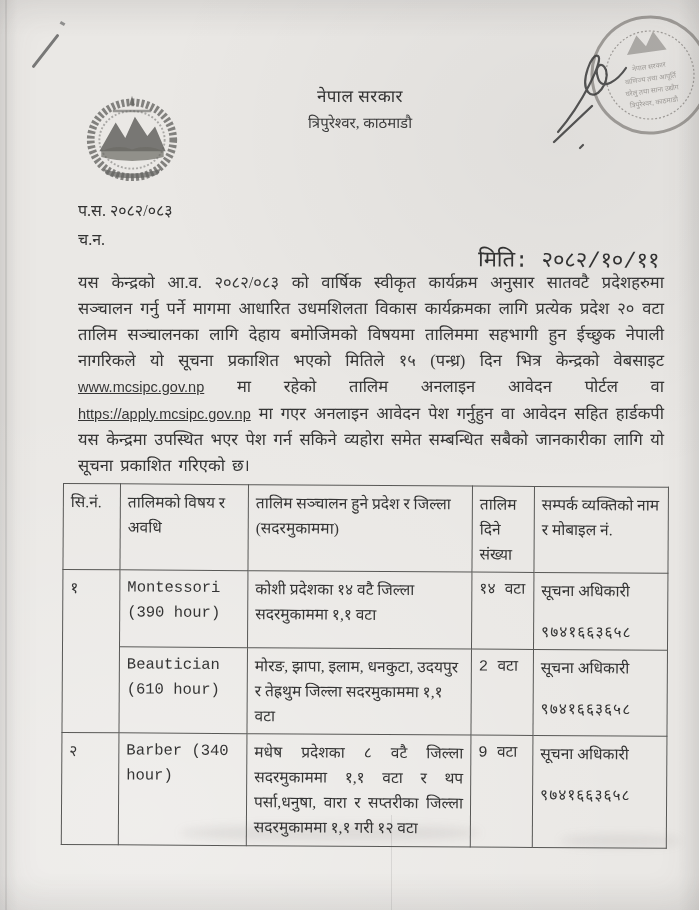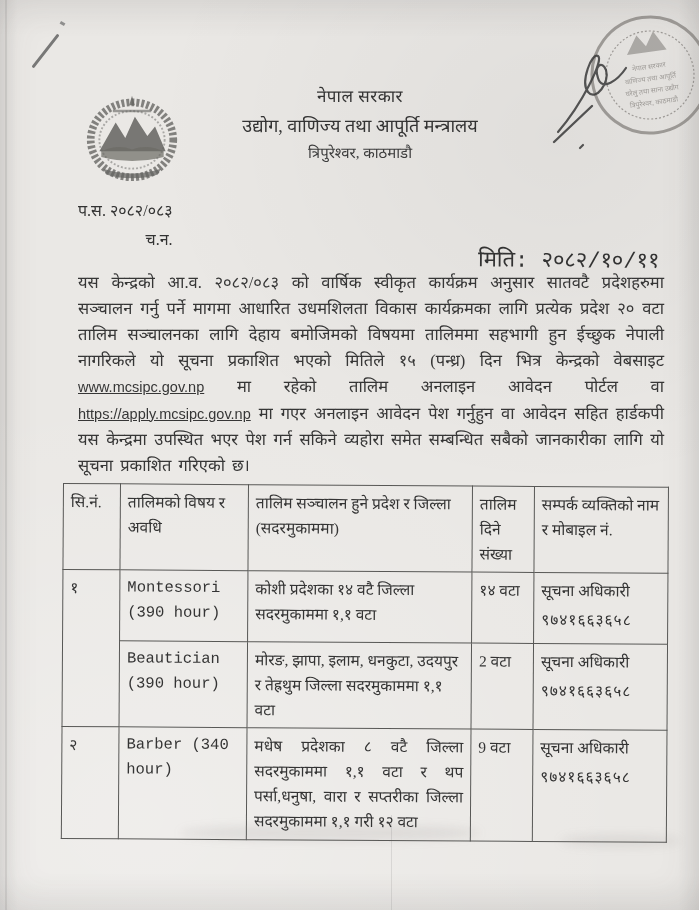--- a/index.html
+++ b/index.html
@@ -31,21 +31,21 @@
   .ministry-line{font-size:18px;margin-top:6px;color:#333;}
   .office-line{font-size:27px;margin-top:6px;color:#2d2d2d;letter-spacing:.5px;}
   .address-line{font-size:15px;margin-top:5px;color:#3c3c3c;}
 
   
   .stamp{position:absolute;left:575px;top:0px;width:150px;height:150px;opacity:.6;transform:rotate(-8deg);}
   .stamp .stamp-text{position:absolute;width:150px;text-align:center;font-size:7px;color:#6e6a66;font-family:"Liberation Serif",serif;}
   .signature-svg{position:absolute;left:552px;top:20px;width:130px;height:130px;opacity:.85;}
 
   
-  .ref-block{position:absolute;left:78px;top:199px;font-size:16px;color:#333;text-align:right;}
+  .ref-block{position:absolute;left:78px;top:199px;font-size:16px;color:#333;}
   .ref-line{margin-bottom:7px;}
   .date-line{position:absolute;right:40px;top:243px;font-size:22px;color:#333;transform:rotate(0.4deg);font-family:Liberation Mono, monospace;}
 
   
   .notice{position:absolute;left:78px;top:270px;width:586px;font-size:16.5px;line-height:25.9px;text-align:justify;color:#363636;word-spacing:3px;}
   .notice .url{text-decoration:underline;font-family:"Liberation Sans","DejaVu Sans",sans-serif;font-size:14.5px;word-spacing:0;}
 
   
   .table-wrap{position:absolute;left:63px;top:483px;transform:rotate(0.35deg);transform-origin:0 0;}
   table.training{border-collapse:collapse;table-layout:fixed;width:605px;background:transparent;}
@@ -58,23 +58,23 @@
     text-align:left;
     font-weight:400;
     color:#343434;
     overflow:hidden;
   }
   tr.hdr{height:76px;}
   tr.r1{height:71px;}
   tr.r2{height:71px;}
   tr.r3{height:112px;}
   td.c-subject{font-family:Liberation Mono, monospace;font-size:14px;line-height:21px;padding-top:8px;color:#3d3d3d;}
-  td.c-count{white-space:nowrap;padding-top:8px;}
+  td.c-count{white-space:nowrap;padding-top:8px;font-family:Liberation Mono, monospace;}
   td.c-location.just{text-align:justify;}
-  .contact-phone{margin-top:4px;letter-spacing:1px;}
+  .contact-phone{margin-top:16px;letter-spacing:1px;}
 </style>
 </head>
 <body>
 
 <div id="page">
 
   <div class="scan-edge-line"></div>
   <div class="pen-tick"></div>
   <div class="pen-tick-dot"></div>
   <div class="crease"></div>
@@ -86,21 +86,20 @@
     <ellipse cx="50" cy="54" rx="34" ry="30" fill="none" stroke="#52524f" stroke-width="2" stroke-dasharray="2 2" opacity="0.5"></ellipse>
     <path d="M16 66 L33 36 L43 52 L53 30 L66 50 L74 40 L85 66 Z" fill="#4c4c49" opacity="0.85"></path>
     <path d="M18 66 Q35 58 50 64 Q66 58 83 66 L83 72 Q50 80 18 72 Z" fill="#55554f" opacity="0.7"></path>
     <path d="M47 18 L50 8 L53 18 Z" fill="#4c4c49" opacity="0.8"></path>
     <path d="M30 24 L70 24" stroke="#4c4c49" stroke-width="2.5" opacity="0.6"></path>
     <path d="M20 84 Q50 94 80 84 L77 90 Q50 98 23 90 Z" fill="#4f4f4c" opacity="0.75"></path>
   </svg>
 
   <div class="head-center">
     <div class="gov-line">नेपाल सरकार</div>
-    <div class="ministry-line">उद्योग, वाणिज्य तथा आपूर्ति मन्त्रालय</div>
     <div class="address-line">त्रिपुरेश्वर, काठमाडौ</div>
   </div>
 
   <div class="stamp">
     <svg viewBox="0 0 150 150" width="150" height="150" aria-hidden="true">
       <circle cx="75" cy="75" r="58" fill="none" stroke="#6e6a66" stroke-width="3"></circle>
       <circle cx="75" cy="75" r="44" fill="none" stroke="#6e6a66" stroke-width="1.2" stroke-dasharray="2 2"></circle>
       <path d="M55 52 L67 34 L75 46 L84 32 L95 52 Z" fill="#6e6a66" opacity="0.8"></path>
     </svg>
     <div class="stamp-text" style="top:62px;">नेपाल सरकार</div>
@@ -143,21 +142,21 @@
             <td class="c-sn" rowspan="2">१</td>
             <td class="c-subject">Montessori (390 hour)</td>
             <td class="c-location">कोशी प्रदेशका १४ वटै जिल्ला सदरमुकाममा १,१ वटा</td>
             <td class="c-count">१४ वटा</td>
             <td class="c-contact">
               <div>सूचना अधिकारी</div>
               <div class="contact-phone">९७४१६६३६५८</div>
             </td>
           </tr>
           <tr class="r2">
-            <td class="c-subject">Beautician (390 hour)</td>
+            <td class="c-subject">Beautician (610 hour)</td>
             <td class="c-location">मोरङ, झापा, इलाम, धनकुटा, उदयपुर र तेह्रथुम जिल्ला सदरमुकाममा १,१ वटा</td>
             <td class="c-count">2 वटा</td>
             <td class="c-contact">
               <div>सूचना अधिकारी</div>
               <div class="contact-phone">९७४१६६३६५८</div>
             </td>
           </tr>
           <tr class="r3">
             <td class="c-sn">२</td>
             <td class="c-subject">Barber (340 hour)</td>

